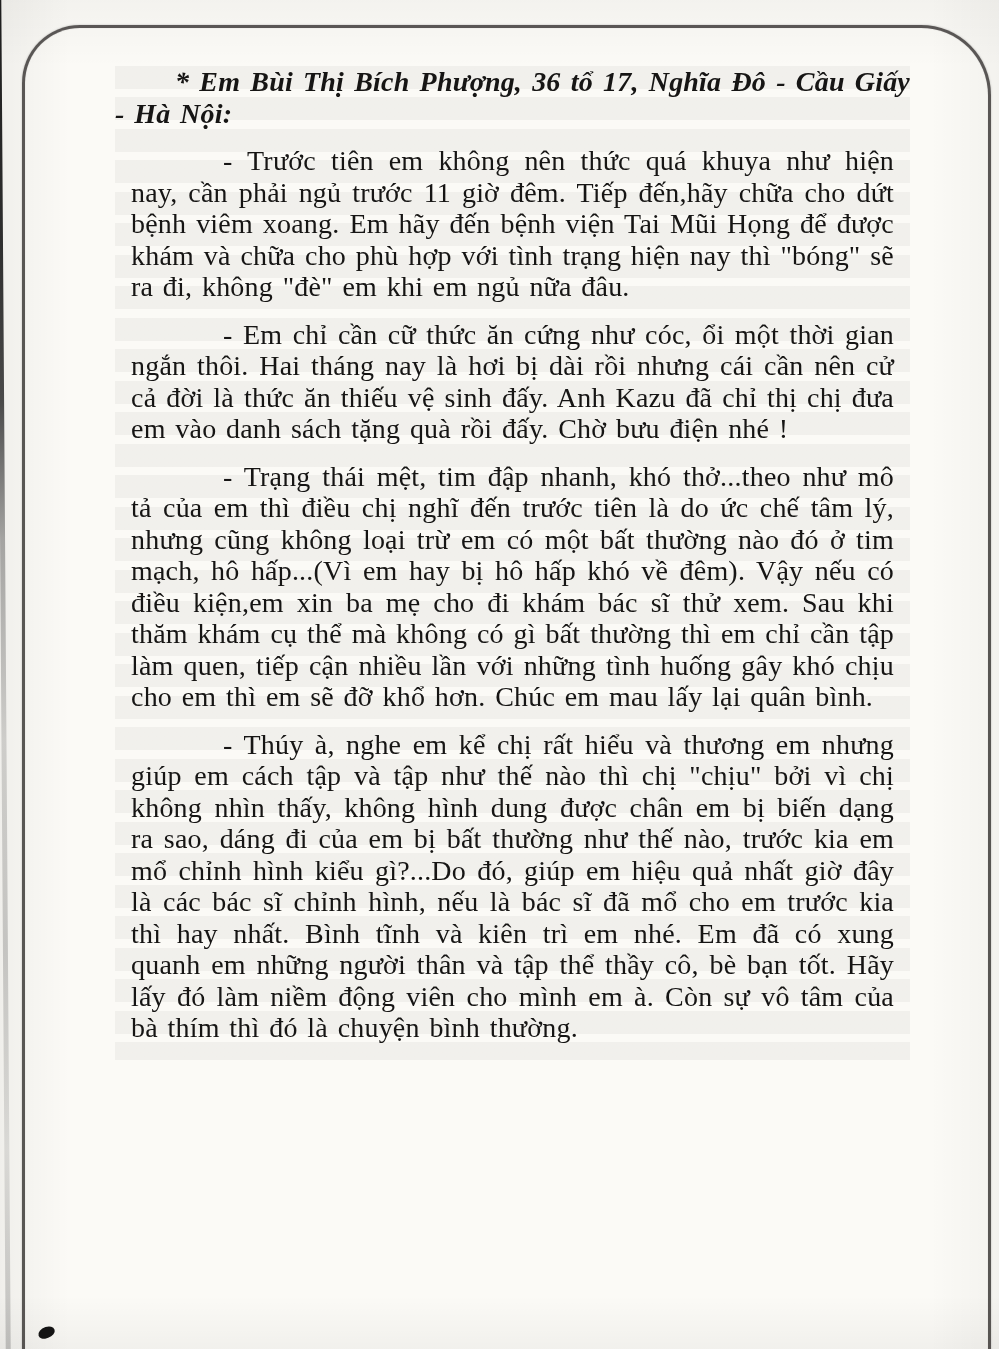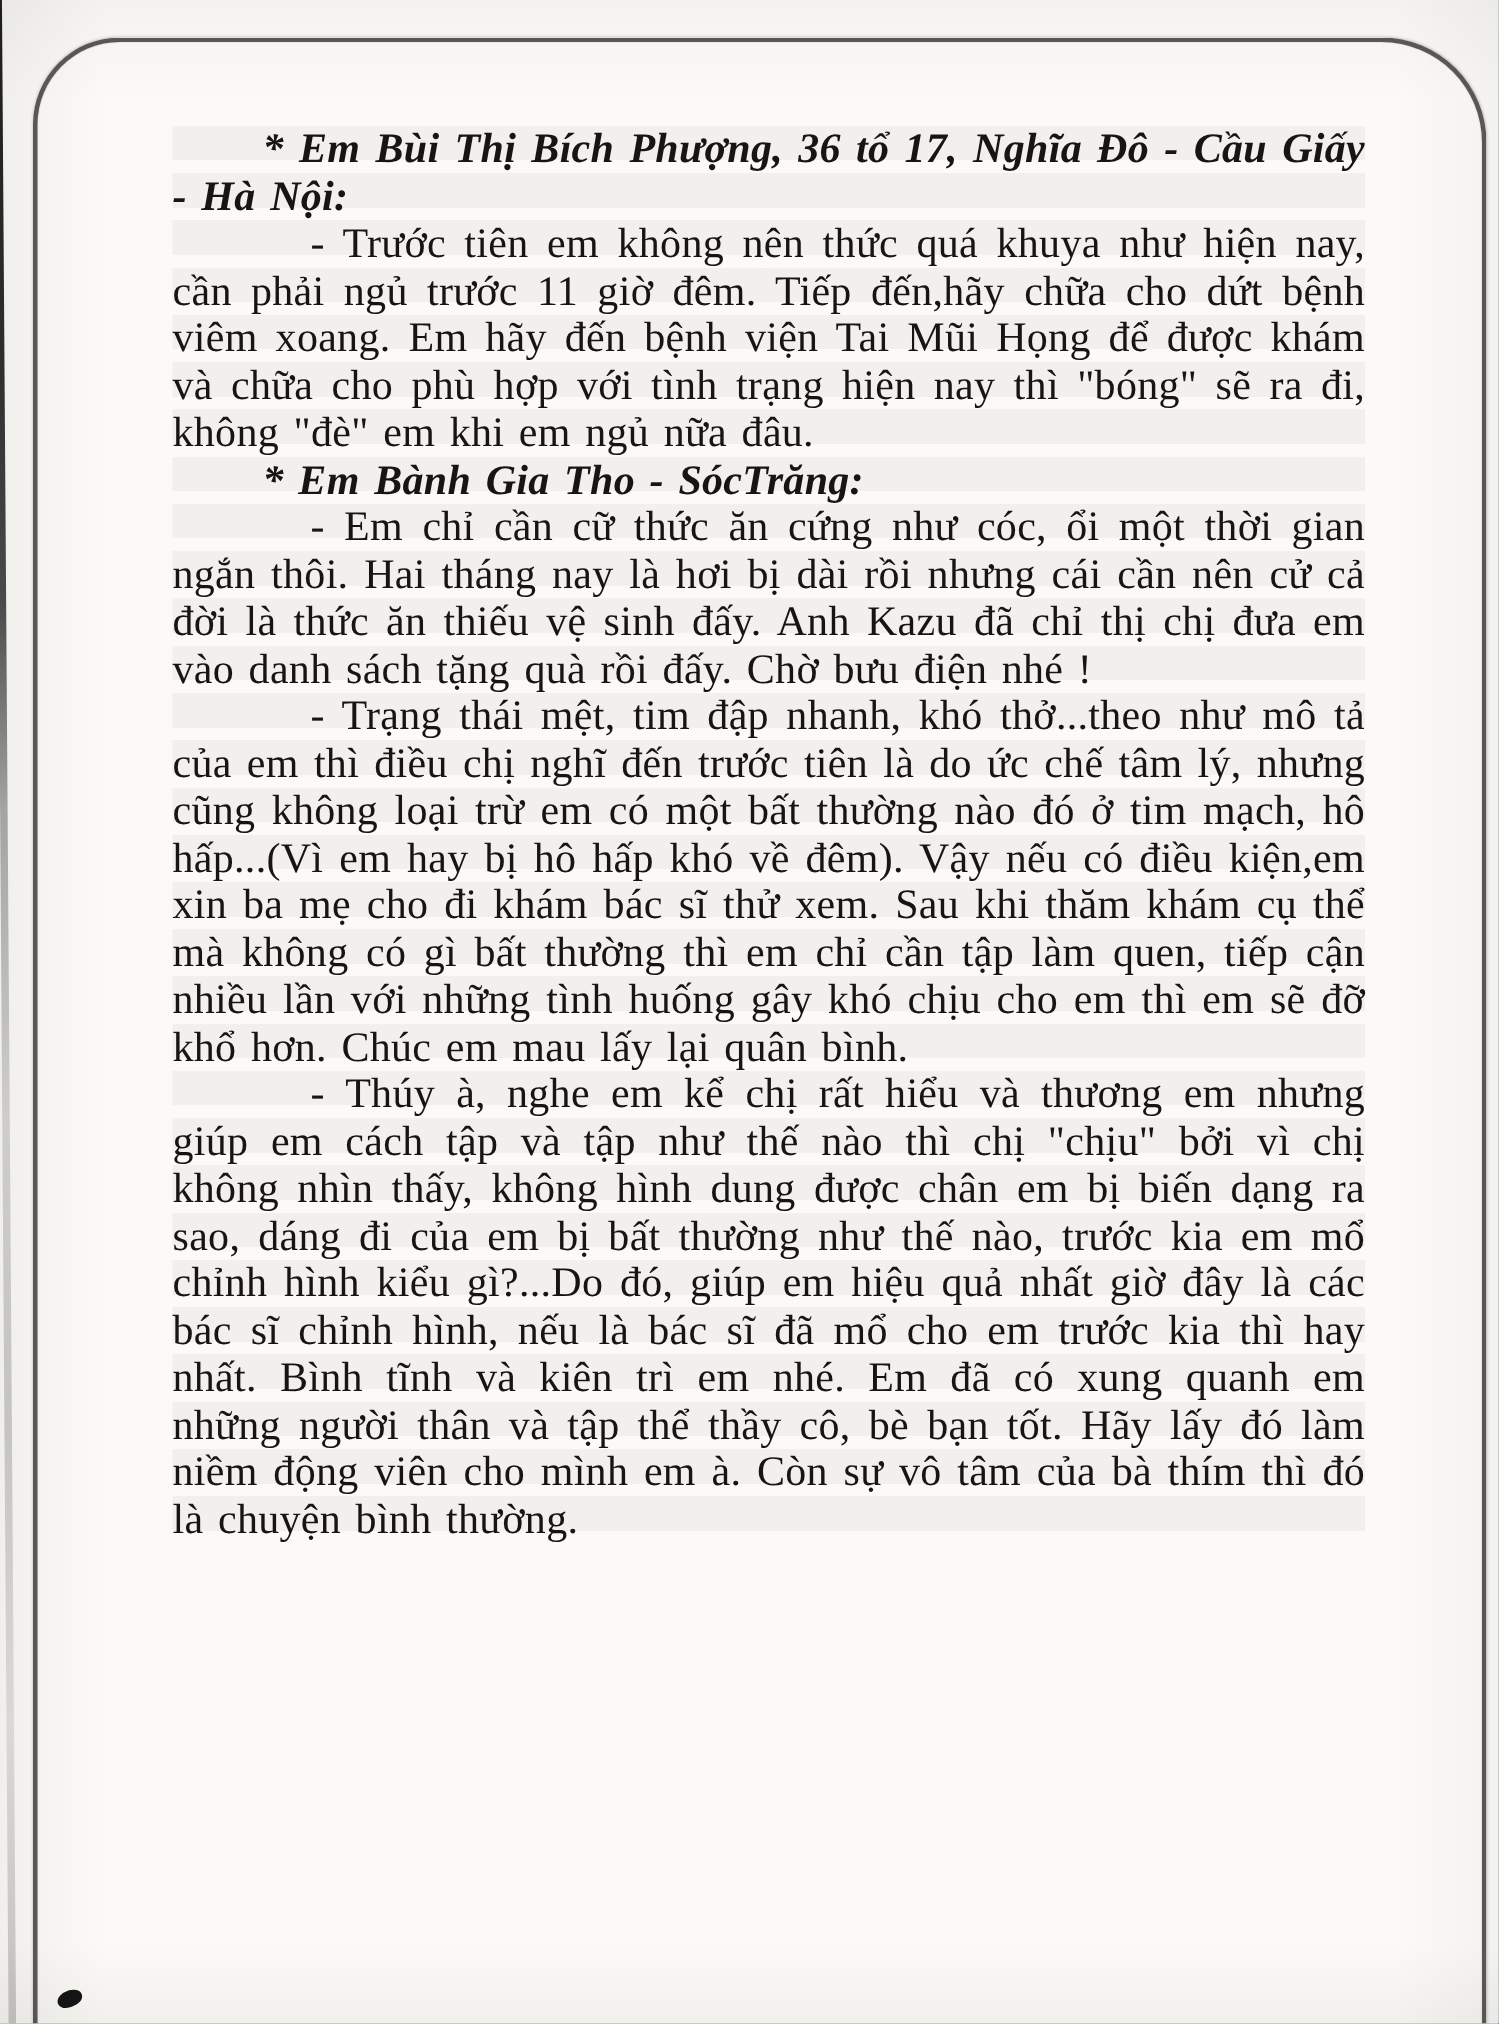--- a/index.html
+++ b/index.html
@@ -52,21 +52,21 @@
     top: 1327px;
     width: 17px;
     height: 11px;
     background: #141414;
     border-radius: 60% 50% 55% 45%;
     transform: rotate(-18deg);
   }
   .content {
     position: absolute;
     left: 115px;
-    top: 84px;
+    top: 66px;
     width: 795px;
     color: #161514;
     font-size: 28px;
     line-height: 31.5px;
     text-align: justify;
     letter-spacing: 0.2px;
     word-spacing: 2.5px;
     
     background-image: repeating-linear-gradient(180deg,
       rgba(110,108,104,0.07) 0px, rgba(110,108,104,0.07) 23px,
@@ -75,42 +75,41 @@
   }
   .entry-heading {
     margin: 0;
     font-size: 28px;
     font-weight: bold;
     font-style: italic;
     text-indent: 60px;
     line-height: 31.5px;
   }
   .entry-body {
-    margin: 0;
+    margin: 16px;
     text-indent: 92px;
   }
 </style>
 </head>
 <body>
 
 <div class="page">
 
   <div class="spine-mark"></div>
   <div class="page-frame"></div>
   <div class="ink-smudge"></div>
 
   <div class="content">
 
     <section class="entry">
       <h2 class="entry-heading">* Em Bùi Thị Bích Phượng, 36 tổ 17, Nghĩa Đô - Cầu Giấy - Hà Nội:</h2>
       <p class="entry-body">- Trước tiên em không nên thức quá khuya như hiện nay, cần phải ngủ trước 11 giờ đêm. Tiếp đến,hãy chữa cho dứt bệnh viêm xoang. Em hãy đến bệnh viện Tai Mũi Họng để được khám và chữa cho phù hợp với tình trạng hiện nay thì "bóng" sẽ ra đi, không "đè" em khi em ngủ nữa đâu.</p>
     </section>
 
     <section class="entry">
-      <h2 class="entry-heading">* Em Bành Gia Tho - SócTrăng:</h2>
       <p class="entry-body">- Em chỉ cần cữ thức ăn cứng như cóc, ổi một thời gian ngắn thôi. Hai tháng nay là hơi bị dài rồi nhưng cái cần nên cử cả đời là thức ăn thiếu vệ sinh đấy. Anh Kazu đã chỉ thị chị đưa em vào danh sách tặng quà rồi đấy. Chờ bưu điện nhé !</p>
     </section>
 
 
     <section class="entry">
       <p class="entry-body">- Trạng thái mệt, tim đập nhanh, khó thở...theo như mô tả của em thì điều chị nghĩ đến trước tiên là do ức chế tâm lý, nhưng cũng không loại trừ em có một bất thường nào đó ở tim mạch, hô hấp...(Vì em hay bị hô hấp khó về đêm). Vậy nếu có điều kiện,em xin ba mẹ cho đi khám bác sĩ thử xem. Sau khi thăm khám cụ thể mà không có gì bất thường thì em chỉ cần tập làm quen, tiếp cận nhiều lần với những tình huống gây khó chịu cho em thì em sẽ đỡ khổ hơn. Chúc em mau lấy lại quân bình.</p>
     </section>
 
     <section class="entry">
       <p class="entry-body">- Thúy à, nghe em kể chị rất hiểu và thương em nhưng giúp em cách tập và tập như thế nào thì chị "chịu" bởi vì chị không nhìn thấy, không hình dung được chân em bị biến dạng ra sao, dáng đi của em bị bất thường như thế nào, trước kia em mổ chỉnh hình kiểu gì?...Do đó, giúp em hiệu quả nhất giờ đây là các bác sĩ chỉnh hình, nếu là bác sĩ đã mổ cho em trước kia thì hay nhất. Bình tĩnh và kiên trì em nhé. Em đã có xung quanh em những người thân và tập thể thầy cô, bè bạn tốt. Hãy lấy đó làm niềm động viên cho mình em à. Còn sự vô tâm của bà thím thì đó là chuyện bình thường.</p>

